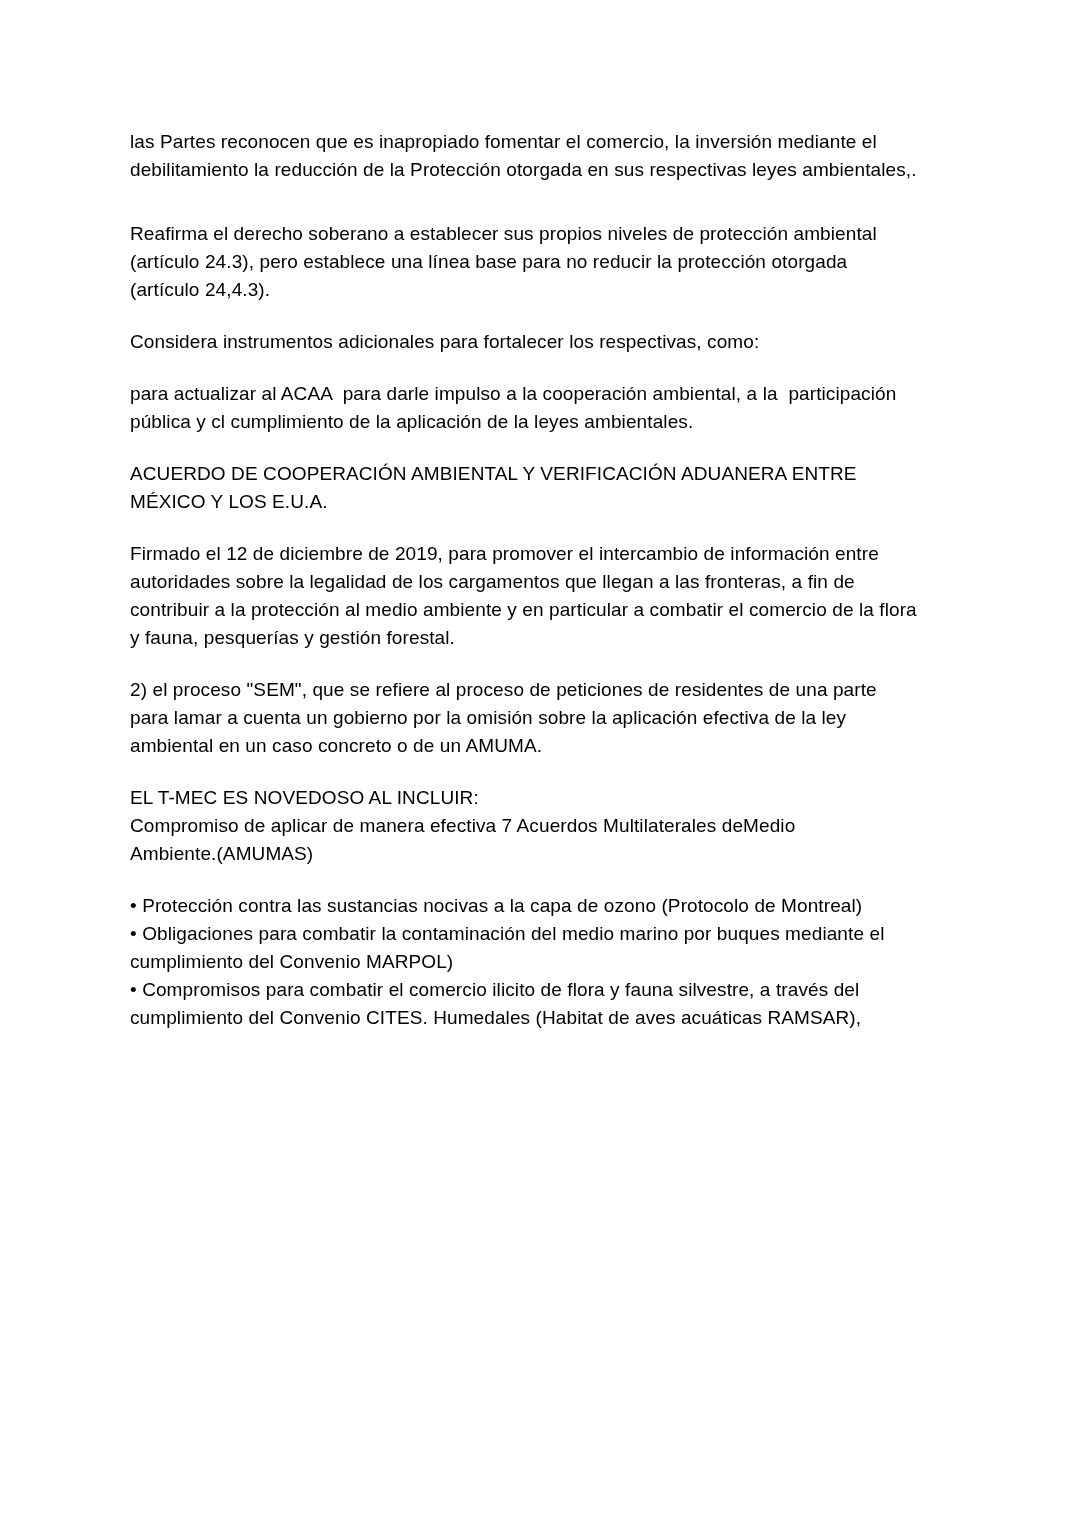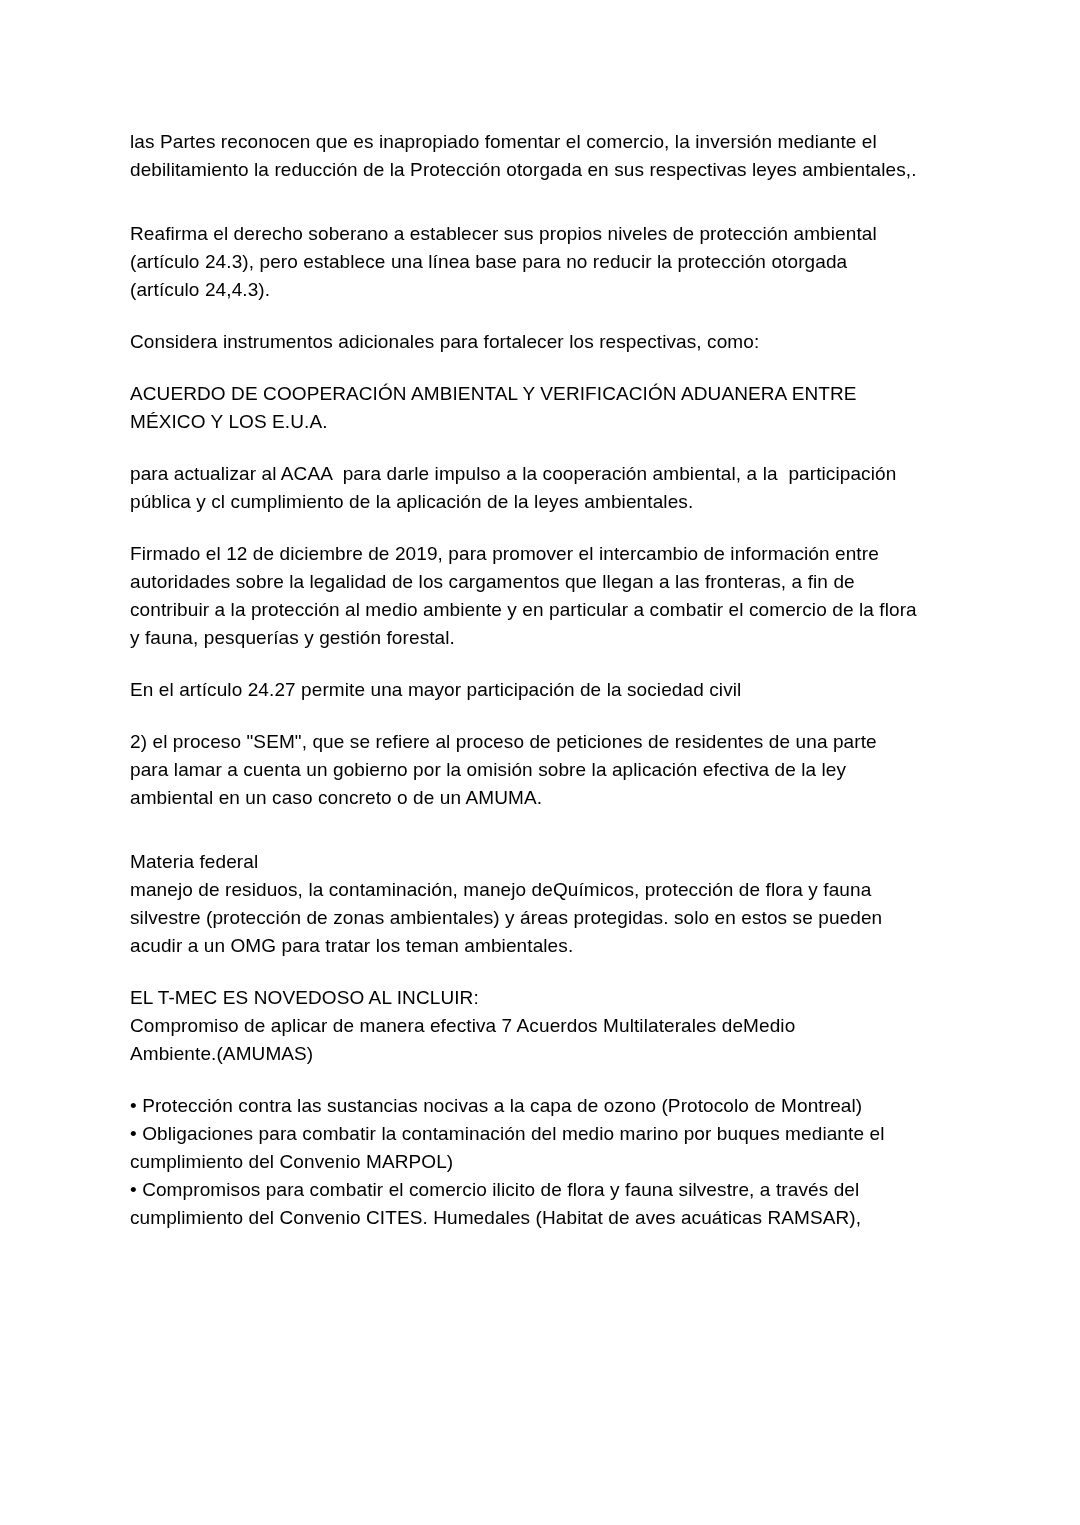--- a/index.html
+++ b/index.html
@@ -44,36 +44,31 @@
 <body>
 
 <div class="page">
   <div class="content">
     <p class="para">las Partes reconocen que es inapropiado fomentar el comercio, la inversión mediante el
 debilitamiento la reducción de la Protección otorgada en sus respectivas leyes ambientales,.</p>
     <p class="para extra-gap">Reafirma el derecho soberano a establecer sus propios niveles de protección ambiental
 (artículo 24.3), pero establece una línea base para no reducir la protección otorgada
 (artículo 24,4.3).</p>
     <p class="para">Considera instrumentos adicionales para fortalecer los respectivas, como:</p>
+    <p class="para">para actualizar al ACAA  para darle impulso a la cooperación ambiental, a la  participación
+pública y cl cumplimiento de la aplicación de la leyes ambientales.</p>
     <p class="para">ACUERDO DE COOPERACIÓN AMBIENTAL Y VERIFICACIÓN ADUANERA ENTRE
 MÉXICO Y LOS E.U.A.</p>
-    <p class="para">para actualizar al ACAA  para darle impulso a la cooperación ambiental, a la  participación
-pública y cl cumplimiento de la aplicación de la leyes ambientales.</p>
     <p class="para">Firmado el 12 de diciembre de 2019, para promover el intercambio de información entre
 autoridades sobre la legalidad de los cargamentos que llegan a las fronteras, a fin de
 contribuir a la protección al medio ambiente y en particular a combatir el comercio de la flora
 y fauna, pesquerías y gestión forestal.</p>
-    <p class="para">En el artículo 24.27 permite una mayor participación de la sociedad civil</p>
     <p class="para">2) el proceso "SEM", que se refiere al proceso de peticiones de residentes de una parte
 para lamar a cuenta un gobierno por la omisión sobre la aplicación efectiva de la ley
 ambiental en un caso concreto o de un AMUMA.</p>
-    <p class="para extra-gap">Materia federal
-manejo de residuos, la contaminación, manejo deQuímicos, protección de flora y fauna
-silvestre (protección de zonas ambientales) y áreas protegidas. solo en estos se pueden
-acudir a un OMG para tratar los teman ambientales.</p>
     <p class="para">EL T-MEC ES NOVEDOSO AL INCLUIR:
 Compromiso de aplicar de manera efectiva 7 Acuerdos Multilaterales deMedio
 Ambiente.(AMUMAS)</p>
     <p class="para">• Protección contra las sustancias nocivas a la capa de ozono (Protocolo de Montreal)
 • Obligaciones para combatir la contaminación del medio marino por buques mediante el
 cumplimiento del Convenio MARPOL)
 • Compromisos para combatir el comercio ilicito de flora y fauna silvestre, a través del
 cumplimiento del Convenio CITES. Humedales (Habitat de aves acuáticas RAMSAR),</p>
   </div>
 </div>

